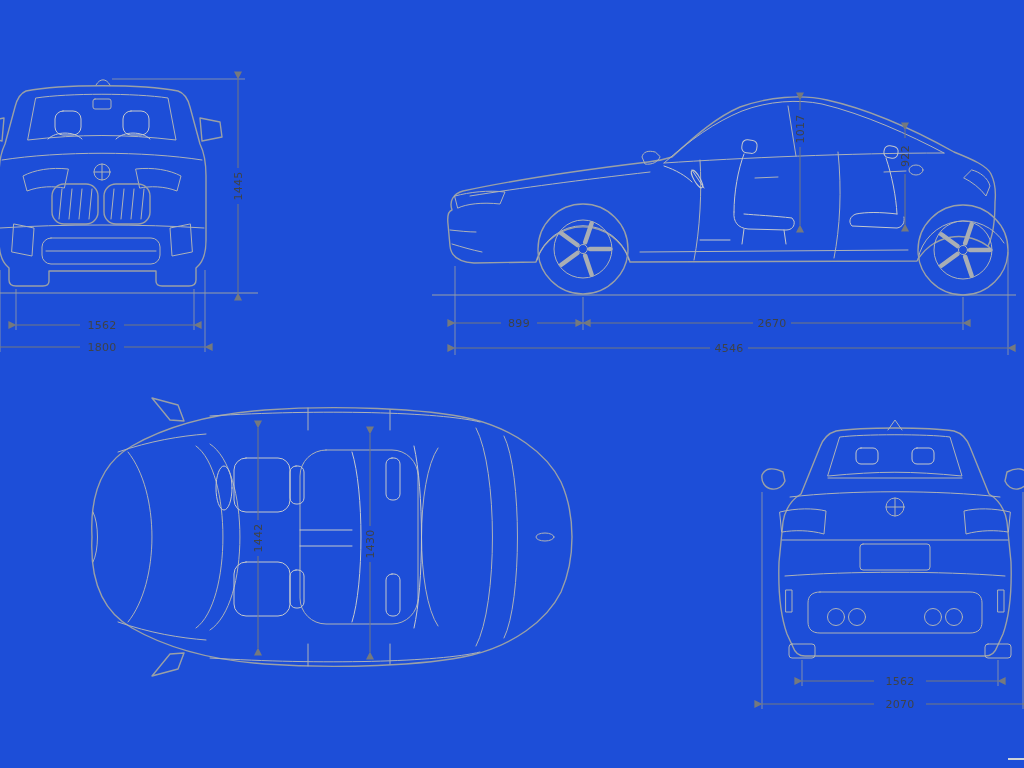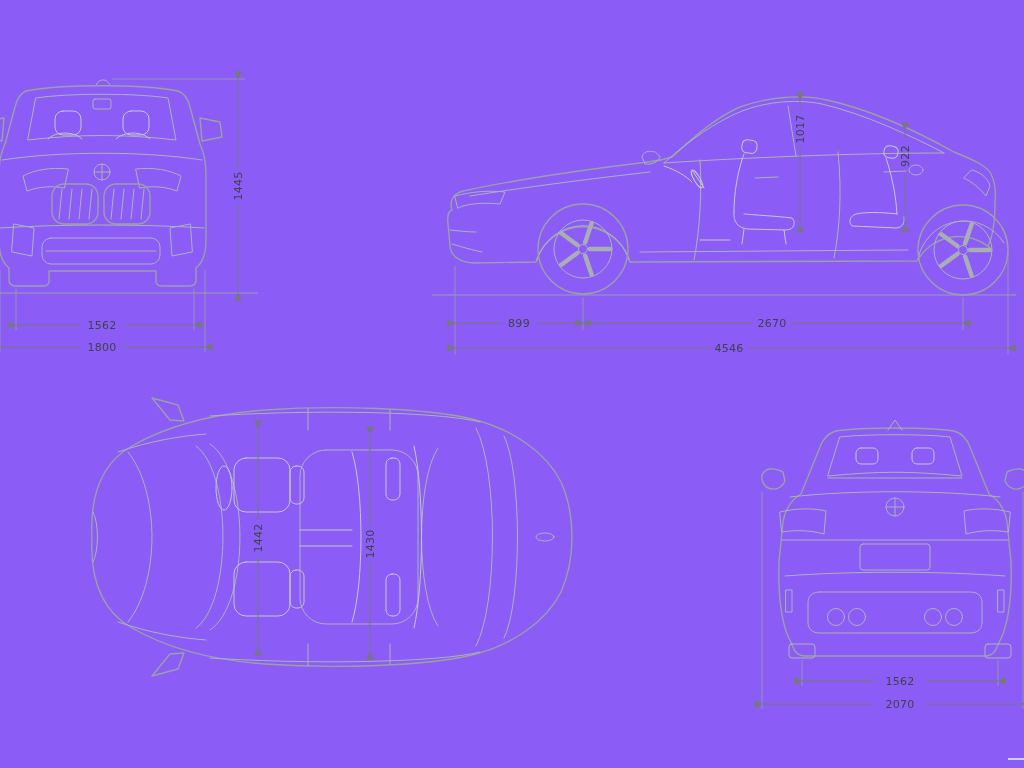--- a/index.html
+++ b/index.html
@@ -1,16 +1,16 @@
 <!DOCTYPE html>
 <html><head>
 <meta charset="utf-8">
 <style>
   html,body{margin:0;padding:0;background:#ffffff;width:1024px;height:768px;overflow:hidden;}
-  .canvas{position:relative;width:1024px;height:768px;background:#8b5cf6;}
+  .canvas{position:relative;width:1024px;height:768px;background:#1d4ed8;}
   .car{fill:none;stroke:#9aa0a6;stroke-width:1.4;stroke-linejoin:round;stroke-linecap:round;}
   .car2{fill:none;stroke:#adb2b8;stroke-width:1;stroke-linejoin:round;stroke-linecap:round;}
   .ghost{fill:none;stroke:#c4c8cd;stroke-width:1;stroke-linejoin:round;stroke-linecap:round;}
   .spoke{fill:none;stroke:#a9aeb4;stroke-width:4.5;stroke-linecap:round;}
   .dim{stroke:#75797e;stroke-width:1;fill:none;}
   .ext{stroke:#9ba0a5;stroke-width:0.8;fill:none;}
   .ground{stroke:#9aa0a6;stroke-width:1.1;fill:none;}
   .dimtext{fill:#3f4347;font:11px "DejaVu Sans",sans-serif;letter-spacing:.3px;}
 </style>
 </head>

